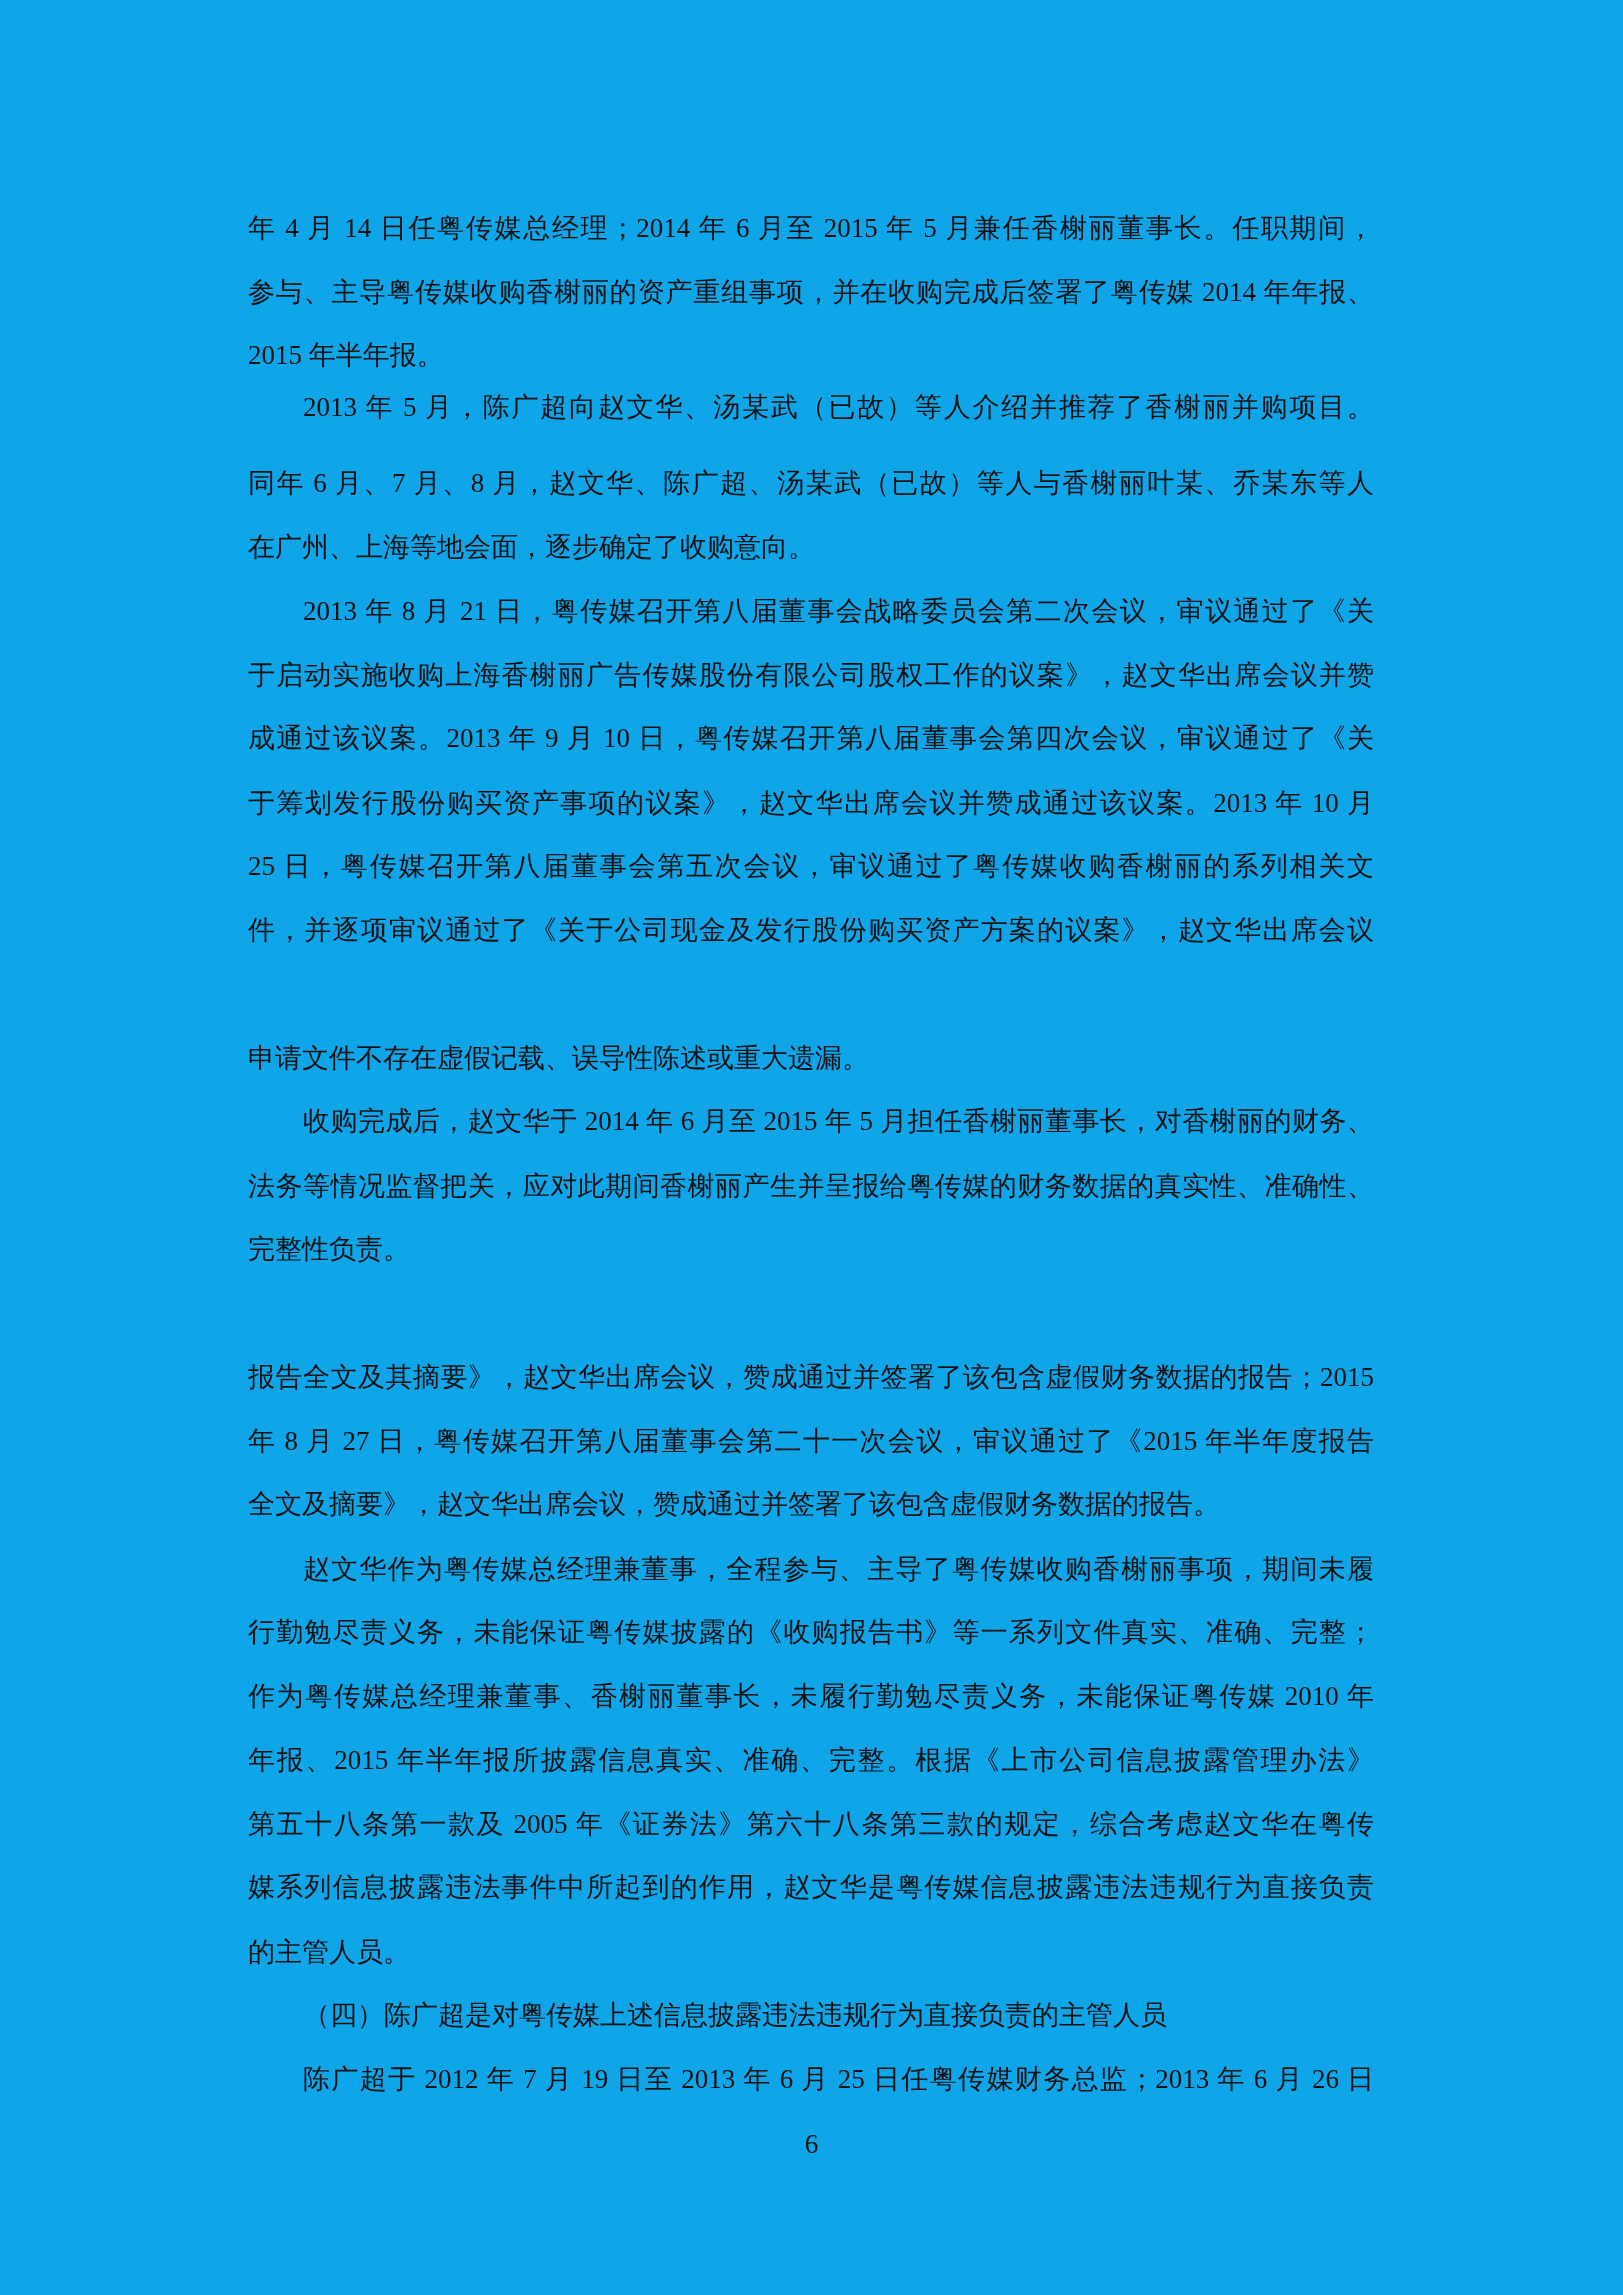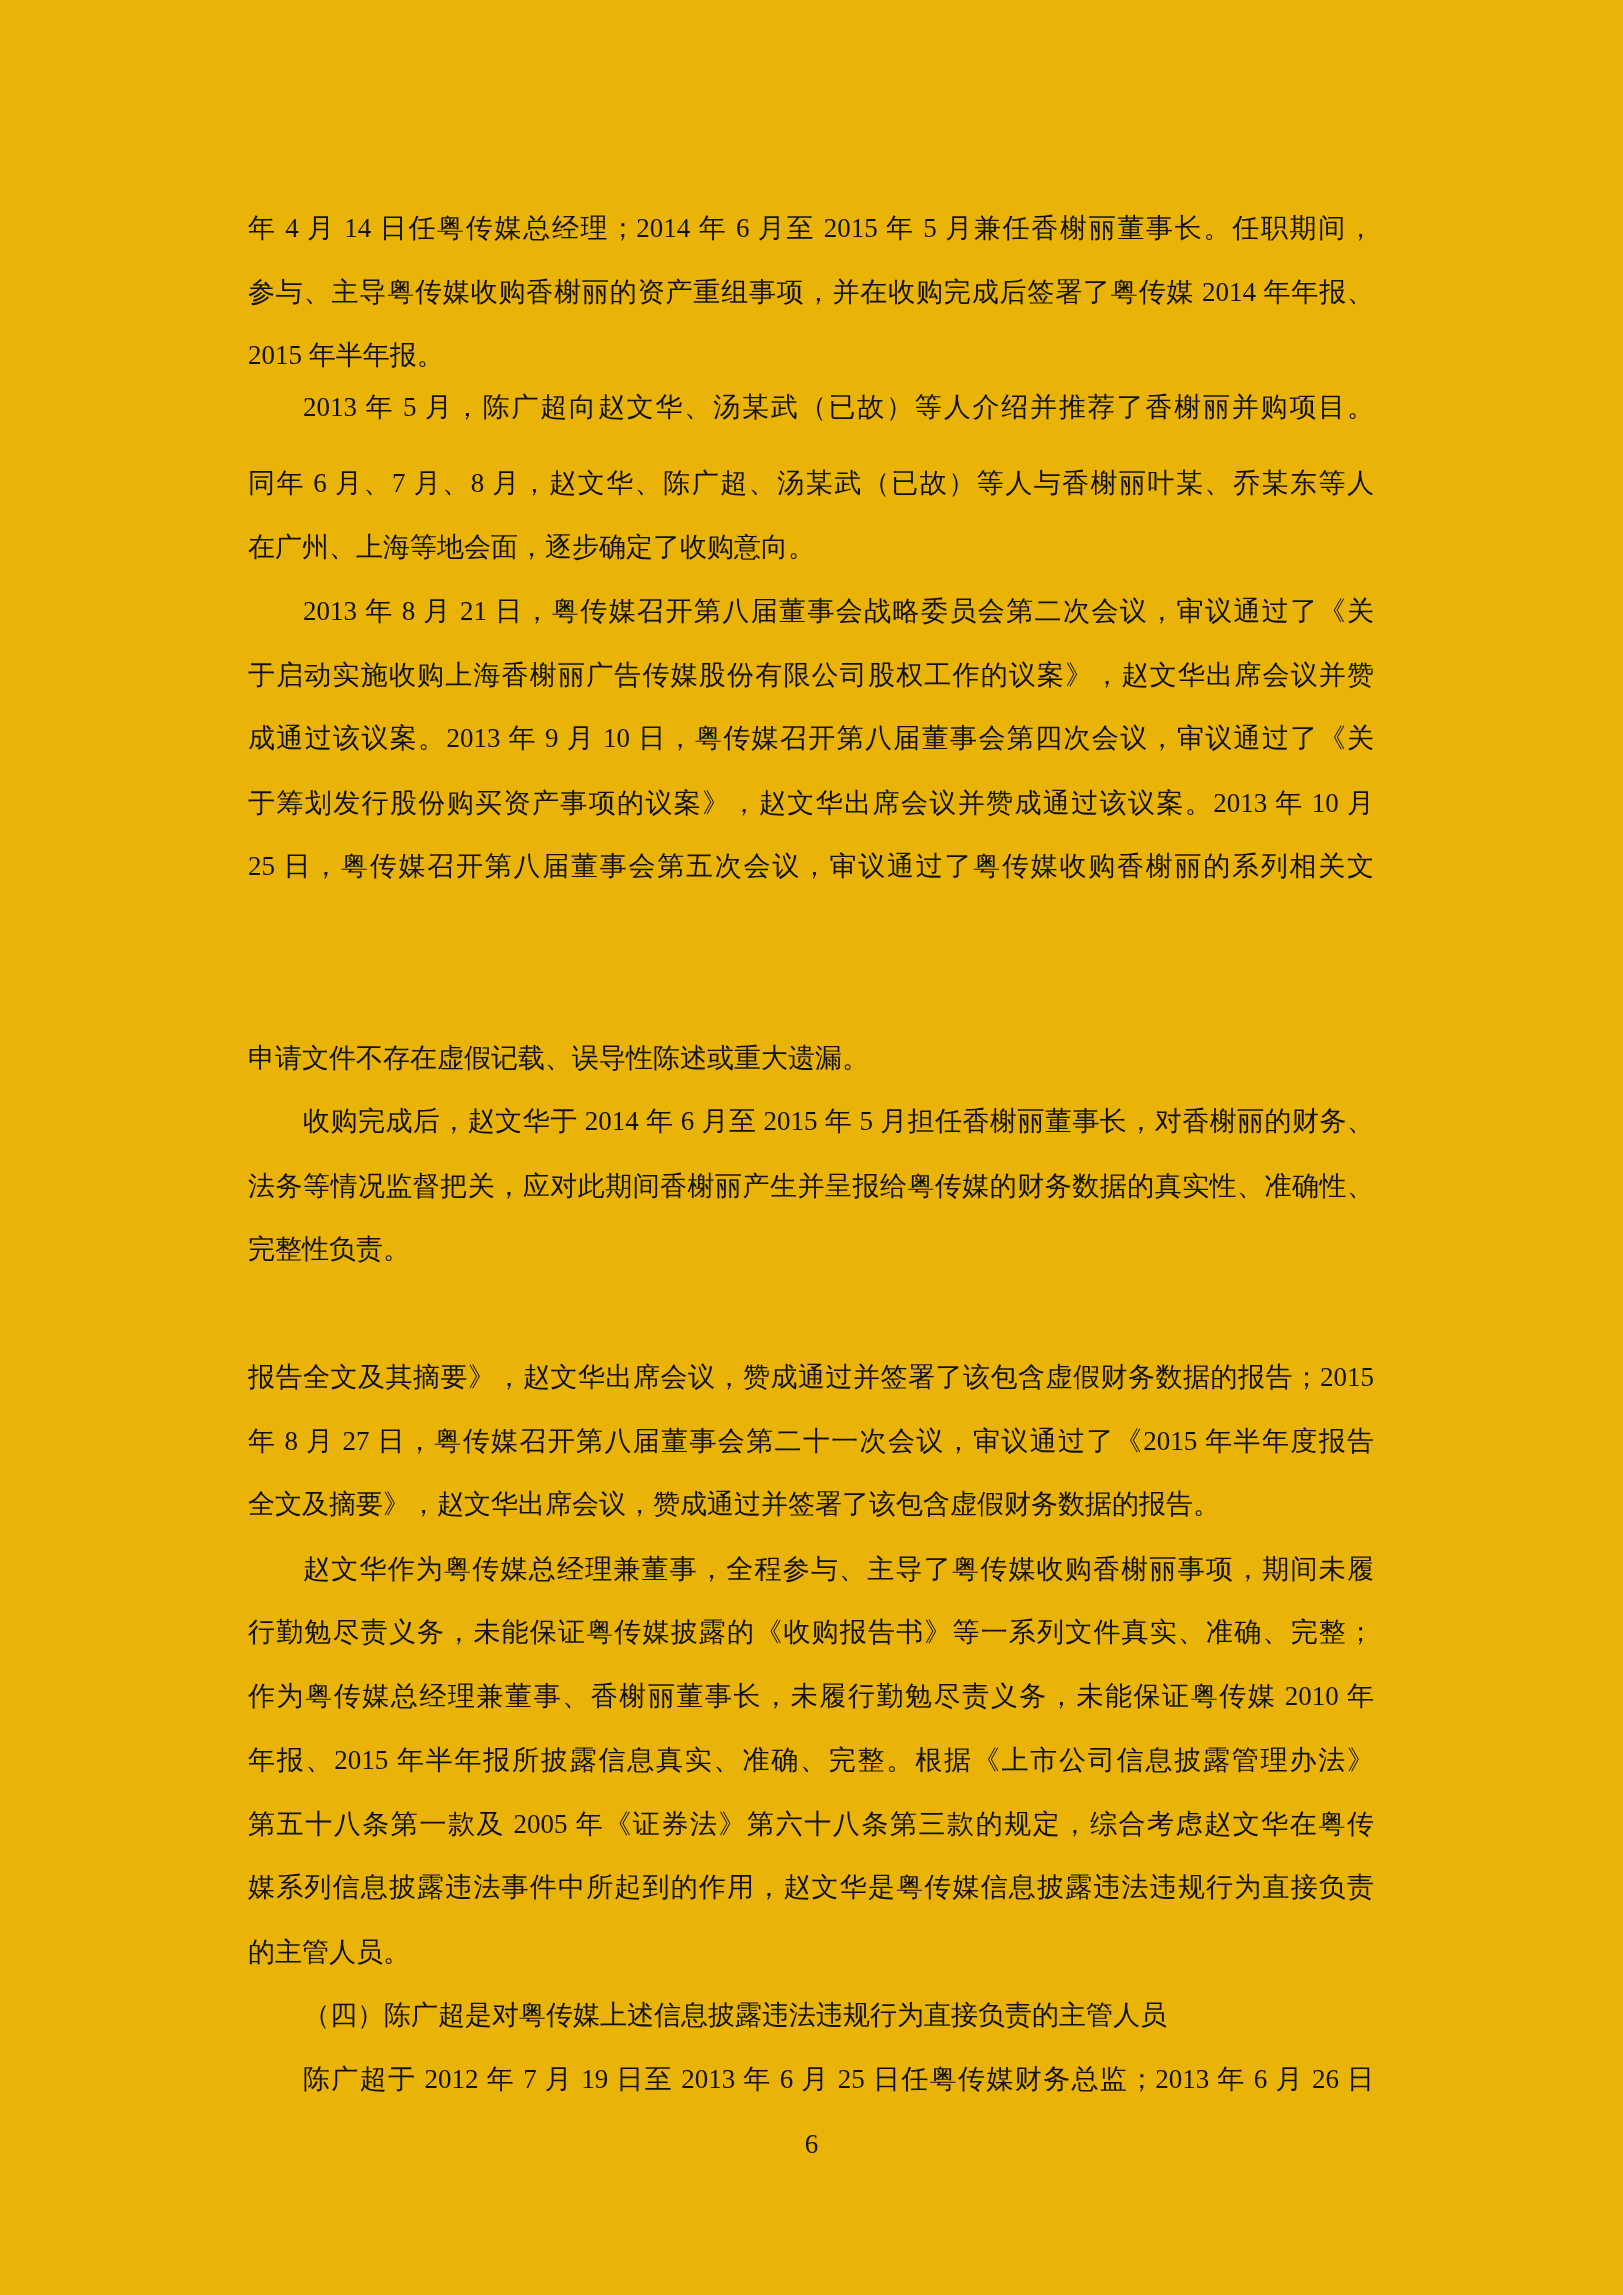--- a/index.html
+++ b/index.html
@@ -14,21 +14,21 @@
     overflow: hidden;
     font-family: "Liberation Serif", "DejaVu Serif", serif;
     color: #111111;
   }
   .page {
     position: absolute;
     left: 0;
     top: 0;
     width: 1623px;
     height: 2295px;
-    background: #eab308;
+    background: #0ea5e9;
   }
   .line {
     position: absolute;
     left: 248px;
     width: 1126px;
     height: 37px;
     line-height: 37px;
     font-size: 27px;
     white-space: nowrap;
     overflow: visible;
@@ -64,20 +64,21 @@
 
   <div class="line indent" style="top:389px">2013 年 5 月，陈广超向赵文华、汤某武（已故）等人介绍并推荐了香榭丽并购项目。</div>
   <div class="line" style="top:465px">同年 6 月、7 月、8 月，赵文华、陈广超、汤某武（已故）等人与香榭丽叶某、乔某东等人</div>
   <div class="line last" style="top:529px">在广州、上海等地会面，逐步确定了收购意向。</div>
 
   <div class="line indent" style="top:593px">2013 年 8 月 21 日，粤传媒召开第八届董事会战略委员会第二次会议，审议通过了《关</div>
   <div class="line" style="top:657px">于启动实施收购上海香榭丽广告传媒股份有限公司股权工作的议案》，赵文华出席会议并赞</div>
   <div class="line" style="top:720px">成通过该议案。2013 年 9 月 10 日，粤传媒召开第八届董事会第四次会议，审议通过了《关</div>
   <div class="line" style="top:785px">于筹划发行股份购买资产事项的议案》，赵文华出席会议并赞成通过该议案。2013 年 10 月</div>
   <div class="line" style="top:848px">25 日，粤传媒召开第八届董事会第五次会议，审议通过了粤传媒收购香榭丽的系列相关文</div>
+  <div class="line" style="top:912px">件，并逐项审议通过了《关于公司现金及发行股份购买资产方案的议案》，赵文华出席会议</div>
   <div class="line last" style="top:1040px">申请文件不存在虚假记载、误导性陈述或重大遗漏。</div>
 
   <div class="line indent" style="top:1103px">收购完成后，赵文华于 2014 年 6 月至 2015 年 5 月担任香榭丽董事长，对香榭丽的财务、</div>
   <div class="line last" style="top:1231px">完整性负责。</div>
   <div class="line" style="top:1168px">法务等情况监督把关，应对此期间香榭丽产生并呈报给粤传媒的财务数据的真实性、准确性、</div>
 
   <div class="line" style="top:1359px">报告全文及其摘要》，赵文华出席会议，赞成通过并签署了该包含虚假财务数据的报告；2015</div>
   <div class="line" style="top:1423px">年 8 月 27 日，粤传媒召开第八届董事会第二十一次会议，审议通过了《2015 年半年度报告</div>
   <div class="line last" style="top:1486px">全文及摘要》，赵文华出席会议，赞成通过并签署了该包含虚假财务数据的报告。</div>
 

